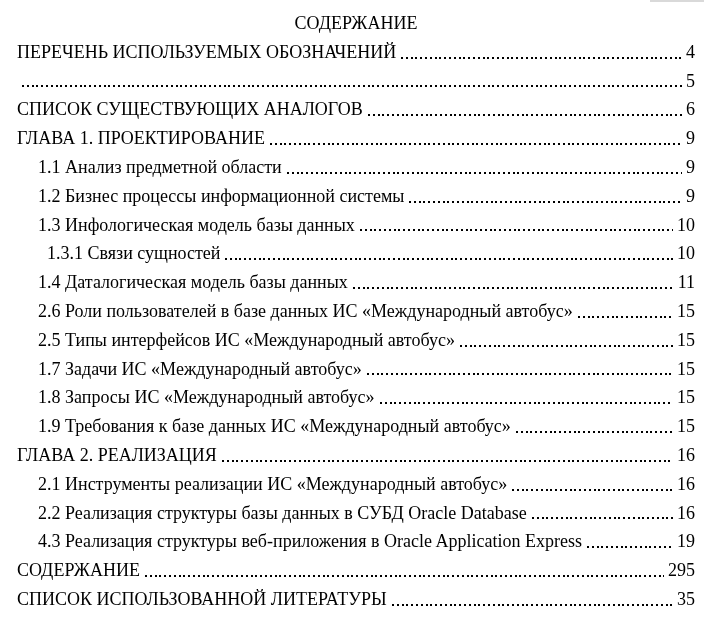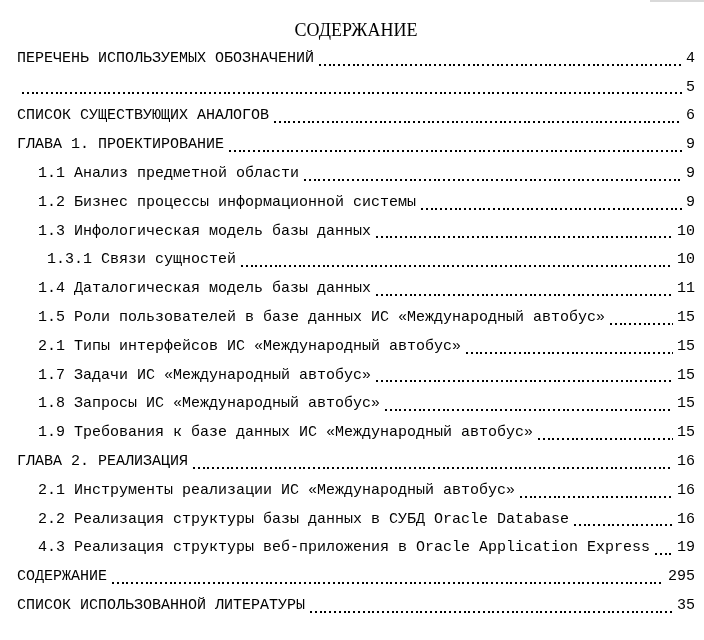--- a/index.html
+++ b/index.html
@@ -12,44 +12,43 @@
   body{
     width:704px;height:640px;
     background:var(--bg-color);
     color:var(--text-color);
     font-family:"Liberation Serif","DejaVu Serif",serif;
     overflow:hidden;
   }
   .page{
     position:relative;
     width:704px;height:640px;
-    padding:16px 9px 0 17px;
+    padding:9px 9px 0 17px;
     overflow:hidden;
   }
   .page-edge-line{
     position:absolute;
     top:0;right:0;
     width:54px;height:2px;
     background:var(--artifact-color);
   }
   .toc-title{
     margin:0;
     font-size:18px;
     font-weight:normal;
     line-height:28.8px;
     text-align:center;
   }
   .toc-list{display:block;}
   .toc-row{
     display:flex;
     align-items:baseline;
-    font-size:15px;
+    font-size:18px;
     line-height:28.8px;
     cursor:default;
-    font-family:Liberation Mono, monospace;
   }
   .toc-row.level-1{padding-left:21px;justify-content:flex-end;}
   .toc-row.level-2{padding-left:30px;}
   .toc-label{
     white-space:nowrap;
     flex:0 0 auto;
   }
   .toc-leader{
     flex:1 1 auto;
     min-width:12px;
@@ -108,26 +107,26 @@
     <span class="toc-label">1.3.1 Связи сущностей</span>
     <span class="toc-leader"></span>
     <span class="toc-page">10</span>
   </div>
       <div class="toc-row level-1">
     <span class="toc-label">1.4 Даталогическая модель базы данных</span>
     <span class="toc-leader"></span>
     <span class="toc-page">11</span>
   </div>
       <div class="toc-row level-1">
-    <span class="toc-label">1.5 Роли пользователей в базе данных ИС «Международный автобус»</span>
+    <span class="toc-label">2.6 Роли пользователей в базе данных ИС «Международный автобус»</span>
     <span class="toc-leader"></span>
     <span class="toc-page">15</span>
   </div>
       <div class="toc-row level-1">
-    <span class="toc-label">2.1 Типы интерфейсов ИС «Международный автобус»</span>
+    <span class="toc-label">2.5 Типы интерфейсов ИС «Международный автобус»</span>
     <span class="toc-leader"></span>
     <span class="toc-page">15</span>
   </div>
       <div class="toc-row level-1">
     <span class="toc-label">1.7 Задачи ИС «Международный автобус»</span>
     <span class="toc-leader"></span>
     <span class="toc-page">15</span>
   </div>
       <div class="toc-row level-1">
     <span class="toc-label">1.8 Запросы ИС «Международный автобус»</span>

